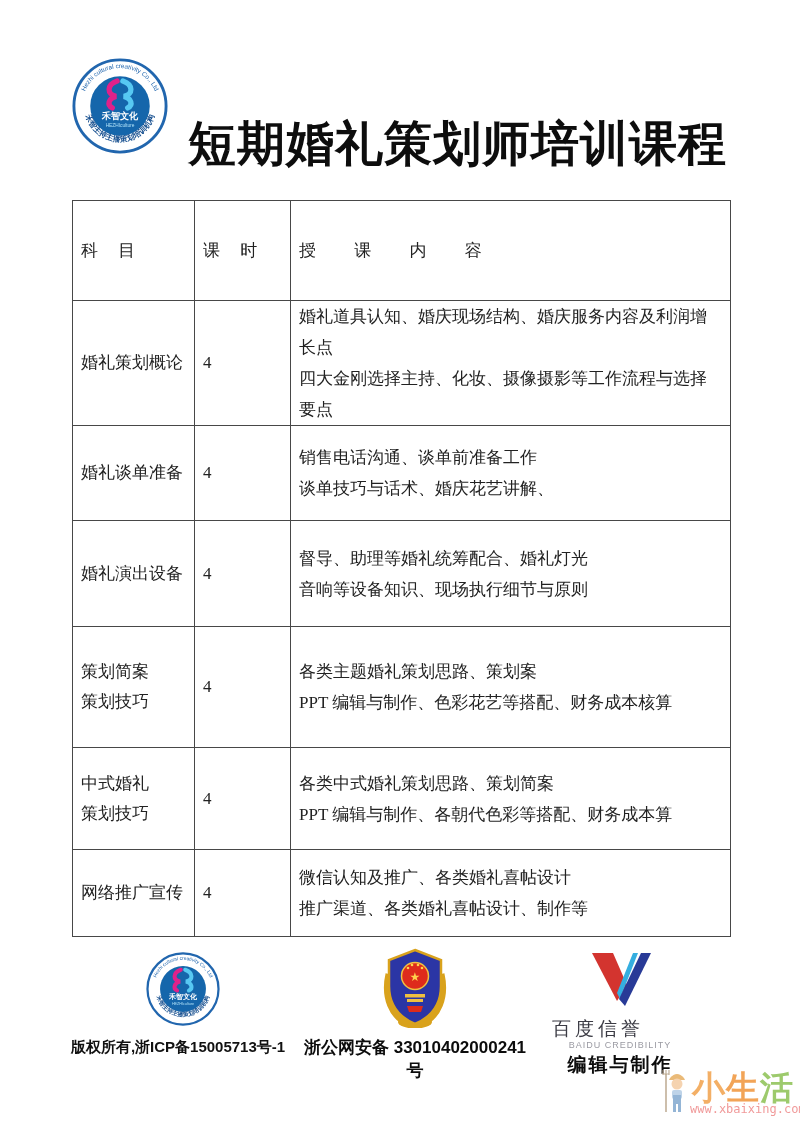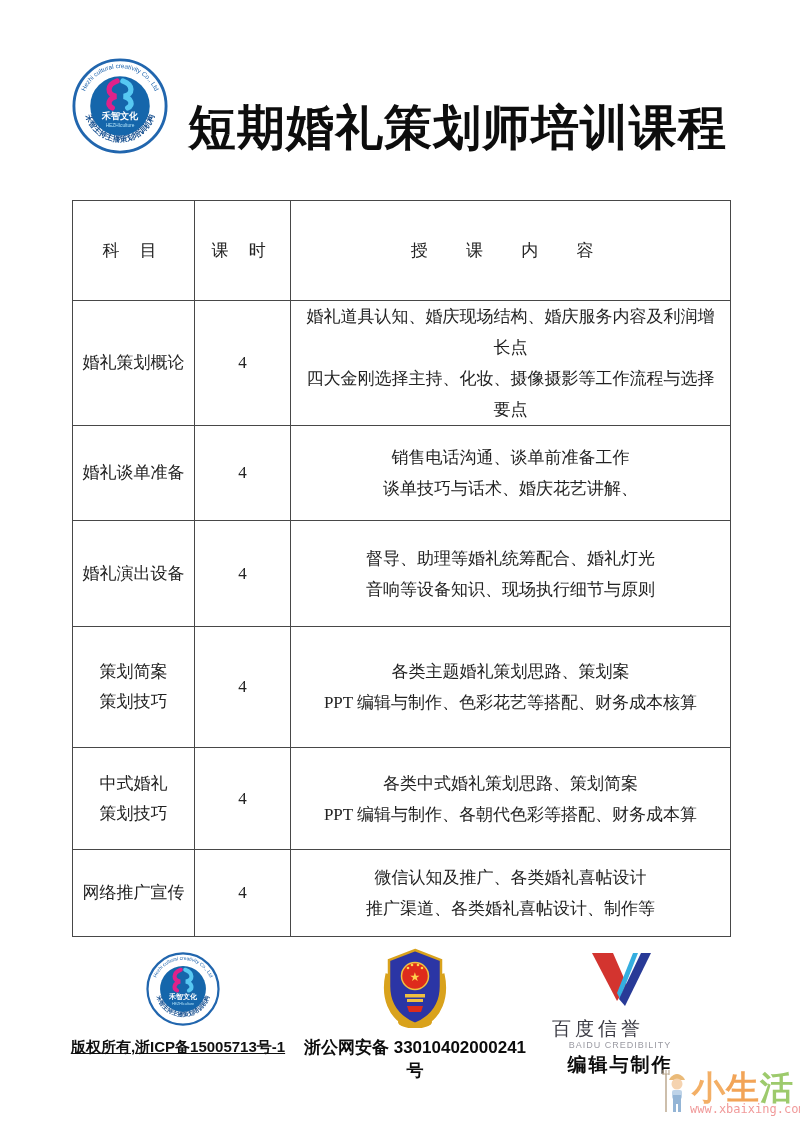--- a/index.html
+++ b/index.html
@@ -4,29 +4,29 @@
 <style>
   html,body{margin:0;padding:0;}
   body{
     width:800px;height:1128px;position:relative;background:#ffffff;
     font-family:"Liberation Serif","DejaVu Serif",serif;color:#1c1c1c;overflow:hidden;
   }
   
   .header-logo{position:absolute;left:72px;top:58px;width:96px;height:96px;}
   .page-title{
     position:absolute;left:188px;top:80px;width:570px;
-    font-size:48px;font-weight:bold;letter-spacing:1px;white-space:nowrap;color:#0d0d0d;margin-top:16px;
+    font-size:48px;font-weight:bold;letter-spacing:1px;white-space:nowrap;color:#0d0d0d;
   }
   
   table.course{
     position:absolute;left:72px;top:200px;width:658px;
     border-collapse:collapse;table-layout:fixed;
   }
   table.course td{
-    border:1.5px solid #474747;text-align:center;vertical-align:middle;
+    border:1.5px solid #474747;text-align:left;vertical-align:middle;
     font-size:17px;color:#222;padding:0 8px;
   }
   .col-subject{width:122px;}
   .col-hours{width:96px;}
   .col-content{width:440px;}
   .row-header{height:100px;}
   .row-1{height:105px;}
   .row-2{height:95px;}
   .row-3{height:106px;}
   .row-4{height:121px;}
@@ -35,21 +35,21 @@
   .hdr{font-size:20px;color:#161616;}
   .hdr-sm{letter-spacing:8px;padding-left:8px;}
   .hdr-lg{letter-spacing:17px;padding-left:17px;font-family:Liberation Serif, serif;}
   .subject-cell div{line-height:30px;}
   .content-cell div{line-height:31px;}
   .hours-cell{font-size:17px;}
   
   .footer-logo{position:absolute;left:146px;top:952px;width:74px;height:74px;}
   .copyright{
     position:absolute;left:63px;top:1038px;width:230px;text-align:center;
-    font-family:"Liberation Sans","DejaVu Sans",sans-serif;font-weight:bold;font-size:15px;color:#111;text-decoration:underline;
+    font-family:"Liberation Sans","DejaVu Sans",sans-serif;font-weight:bold;font-size:15px;color:#111;
   }
   .police-badge{position:absolute;left:383px;top:946px;width:64px;height:82px;}
   .beian{
     position:absolute;left:300px;top:1036px;width:230px;text-align:center;
     font-family:"Liberation Sans","DejaVu Sans",sans-serif;font-weight:bold;font-size:17px;color:#0c0c0c;
   }
   .baidu-v{position:absolute;left:589px;top:952px;width:62px;height:58px;}
   .baidu-title{
     position:absolute;left:548px;top:1016px;width:144px;text-align:left;
     font-family:"Liberation Sans","DejaVu Sans",sans-serif;font-size:19px;color:#3b3b44;

